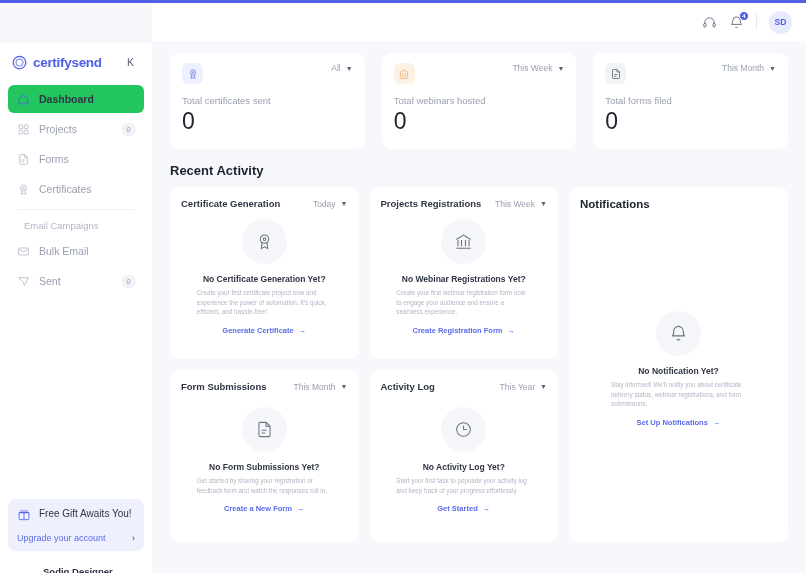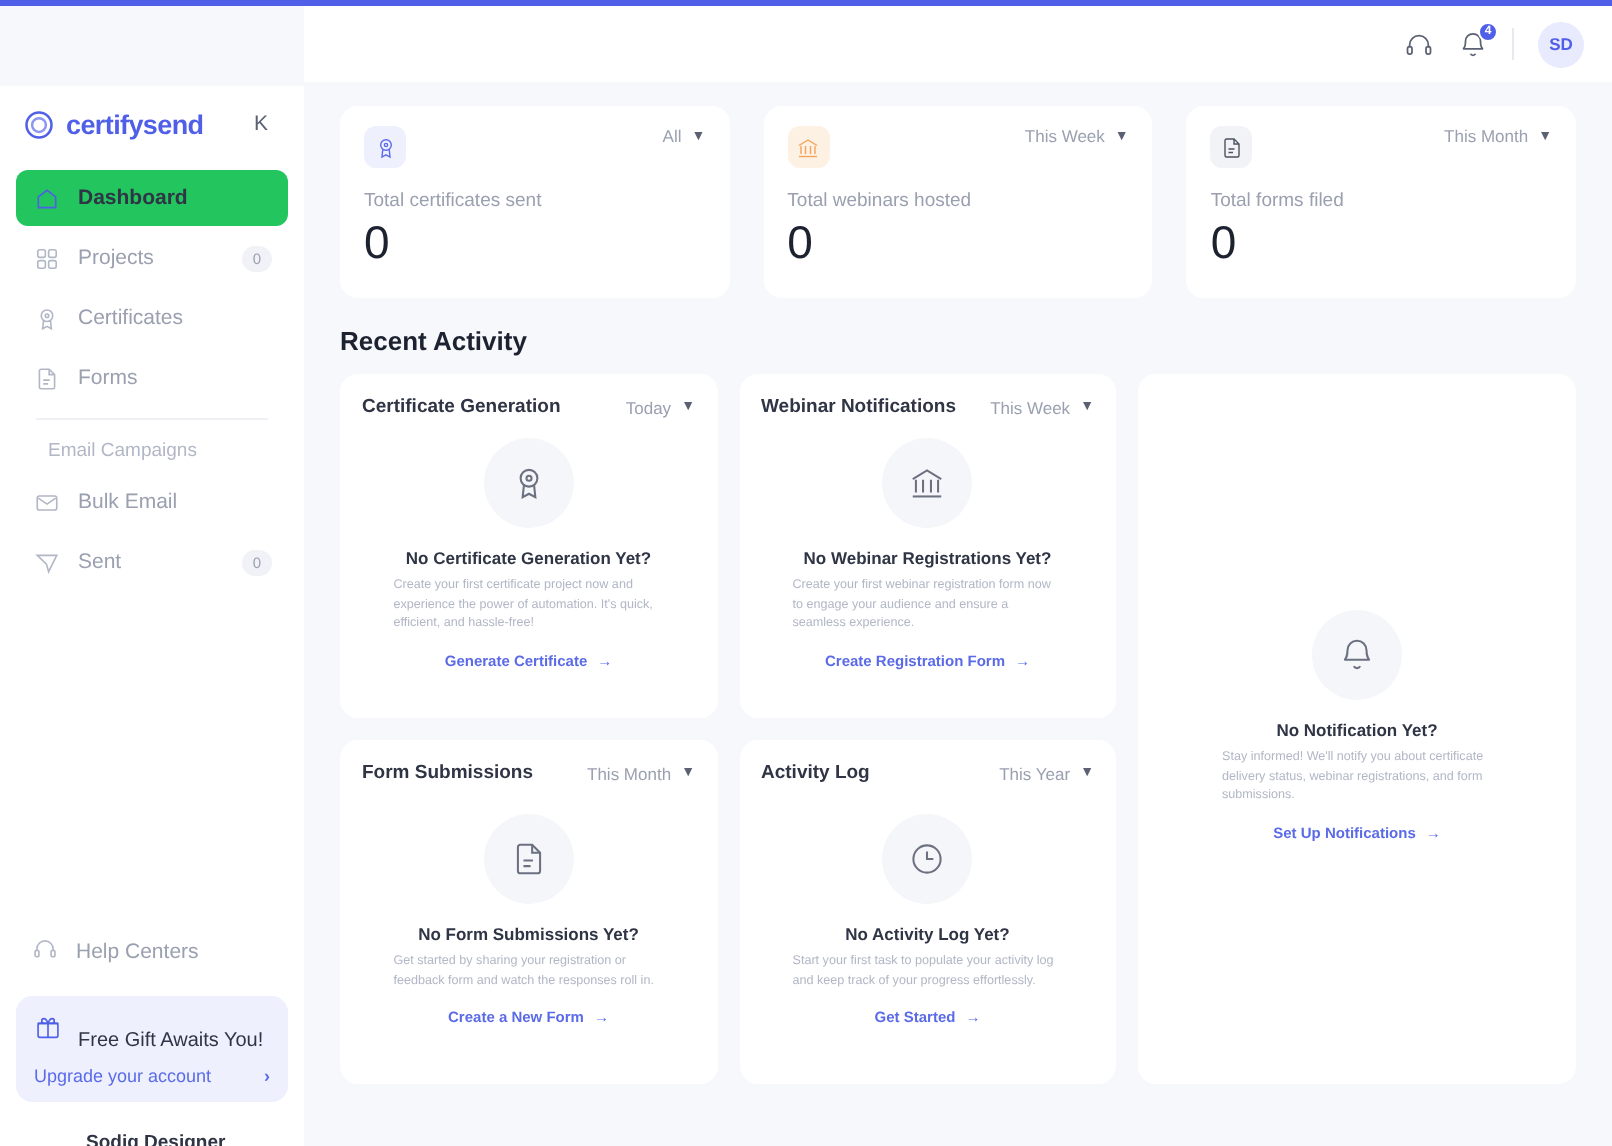--- a/index.html
+++ b/index.html
@@ -59,21 +59,21 @@
   .help-row {
     display: flex; align-items: center; gap: 9px;
     height: 28px; padding: 0 8px; font-size: 10.5px; color: #9aa0b0;
     cursor: pointer; margin-bottom: 8px;
   }
   .help-row .ico svg { width: 13px; height: 13px; stroke: #b2b7c6; fill: none; stroke-width: 1.5; }
   .gift-card {
     background: #eef0fe; border-radius: 8px; padding: 9px 9px 8px 9px;
     margin-bottom: 14px; cursor: pointer;
   }
-  .gift-top { display: flex; align-items: flex-end; gap: 8px; }
+  .gift-top { display: flex; align-items: flex-start; gap: 8px; }
   .gift-top svg { width: 14px; height: 14px; stroke: #4f5fe8; fill: none; stroke-width: 1.4; }
   .gift-title { font-size: 10px; color: #2f3545; font-weight: 500; }
   .gift-link {
     display: flex; align-items: center; justify-content: space-between;
     margin-top: 7px; font-size: 9px; color: #5b6be8;
   }
   .gift-link .chev { font-size: 9px; font-weight: 700; }
   .user-row {
     display: flex; align-items: center; gap: 7px;
     padding: 0 4px 0 6px; height: 38px; margin-bottom: 10px;
@@ -215,37 +215,37 @@
               <rect x="13.5" y="13.5" width="7" height="7" rx="1.8"></rect>
             </svg>
         </span>
         <span class="nav-label">Projects</span>
         <span class="count-badge">0</span>
       </div>
 
       <div class="nav-item">
         <span class="ico">
           <svg viewBox="0 0 24 24">
+              <path d="M14 3 H6.5 A1.5 1.5 0 0 0 5 4.5 V19.5 A1.5 1.5 0 0 0 6.5 21 H17.5 A1.5 1.5 0 0 0 19 19.5 V8 Z"></path>
+              <path d="M14 3 V8 H19"></path>
+              <path d="M8.5 13 H14.5 M8.5 16.5 H13"></path>
+            </svg>
+        </span>
+        <span class="nav-label">Forms</span>
+      </div>
+
+      <div class="nav-item">
+        <span class="ico">
+          <svg viewBox="0 0 24 24">
               <circle cx="12" cy="9" r="5.3"></circle>
               <circle cx="12" cy="9" r="1.6"></circle>
               <path d="M8.8 13.4 L8 21 L12 18.8 L16 21 L15.2 13.4"></path>
             </svg>
         </span>
         <span class="nav-label">Certificates</span>
-      </div>
-
-      <div class="nav-item">
-        <span class="ico">
-          <svg viewBox="0 0 24 24">
-              <path d="M14 3 H6.5 A1.5 1.5 0 0 0 5 4.5 V19.5 A1.5 1.5 0 0 0 6.5 21 H17.5 A1.5 1.5 0 0 0 19 19.5 V8 Z"></path>
-              <path d="M14 3 V8 H19"></path>
-              <path d="M8.5 13 H14.5 M8.5 16.5 H13"></path>
-            </svg>
-        </span>
-        <span class="nav-label">Forms</span>
       </div>
 
       <div class="nav-divider"></div>
 
       <div class="nav-section">Email Campaigns</div>
 
       <div class="nav-item">
         <span class="ico">
           <svg viewBox="0 0 24 24">
               <rect x="3" y="5.5" width="18" height="13" rx="2"></rect>
@@ -261,30 +261,20 @@
               <path d="M3 5 H21 L13.5 20 L11.5 13 Z"></path>
             </svg>
         </span>
         <span class="nav-label">Sent</span>
         <span class="count-badge">0</span>
       </div>
     </nav>
 
     <div class="sidebar-bottom">
 
-      <div class="help-row">
-        <span class="ico">
-          <svg viewBox="0 0 24 24">
-              <path d="M4.5 14 V12 a7.5 7.5 0 0 1 15 0 v2"></path>
-              <rect x="2.8" y="13.2" width="3.6" height="6" rx="1.7"></rect>
-              <rect x="17.6" y="13.2" width="3.6" height="6" rx="1.7"></rect>
-            </svg>
-        </span>
-        <span>Help Centers</span>
-      </div>
 
       <div class="gift-card">
         <div class="gift-top">
           <span>
             <svg viewBox="0 0 24 24">
                 <rect x="3.5" y="8" width="17" height="12" rx="1.6"></rect>
                 <path d="M3 8 H21 M12 8 V20"></path>
                 <path d="M8.5 8 C6 8 6 4 8.5 4 C10.5 4 12 8 12 8 C12 8 13.5 4 15.5 4 C18 4 18 8 15.5 8"></path>
               </svg>
           </span>
@@ -425,21 +415,21 @@
                   <div class="empty-desc">Create your first certificate project now and experience the power of automation. It's quick, efficient, and hassle-free!</div>
                   <div class="empty-cta">
                     <span>Generate Certificate</span>
                     <span>→</span>
                   </div>
                 </div>
               </div>
 
               <div class="act-card">
                 <div class="act-head">
-                  <span class="act-title">Webinar Notifications</span>
+                  <span class="act-title">Projects Registrations</span>
                   <span class="period">
                     <span>This Week</span>
                     <span class="caret">▼</span>
                   </span>
                 </div>
                 <div class="empty-wrap">
                   <span class="empty-circle">
                     <svg viewBox="0 0 24 24">
                         <path d="M3 9.5 L12 4 L21 9.5"></path>
                         <path d="M5 10 V18 M9.5 10 V18 M14.5 10 V18 M19 10 V18"></path>
@@ -504,20 +494,21 @@
                     <span>Get Started</span>
                     <span>→</span>
                   </div>
                 </div>
               </div>
             </div>
           </div>
         </div>
 
         <div class="notif-panel">
+          <div class="notif-title">Notifications</div>
           <div class="empty-wrap">
             <span class="empty-circle">
               <svg viewBox="0 0 24 24">
                   <path d="M6 9 a6 6 0 0 1 12 0 c0 5 2 6 2 6 H4 s2 -1 2 -6"></path>
                   <path d="M10 19 a2.2 2.2 0 0 0 4 0"></path>
                 </svg>
             </span>
             <div class="empty-title">No Notification Yet?</div>
             <div class="empty-desc">Stay informed! We'll notify you about certificate delivery status, webinar registrations, and form submissions.</div>
             <div class="empty-cta">

